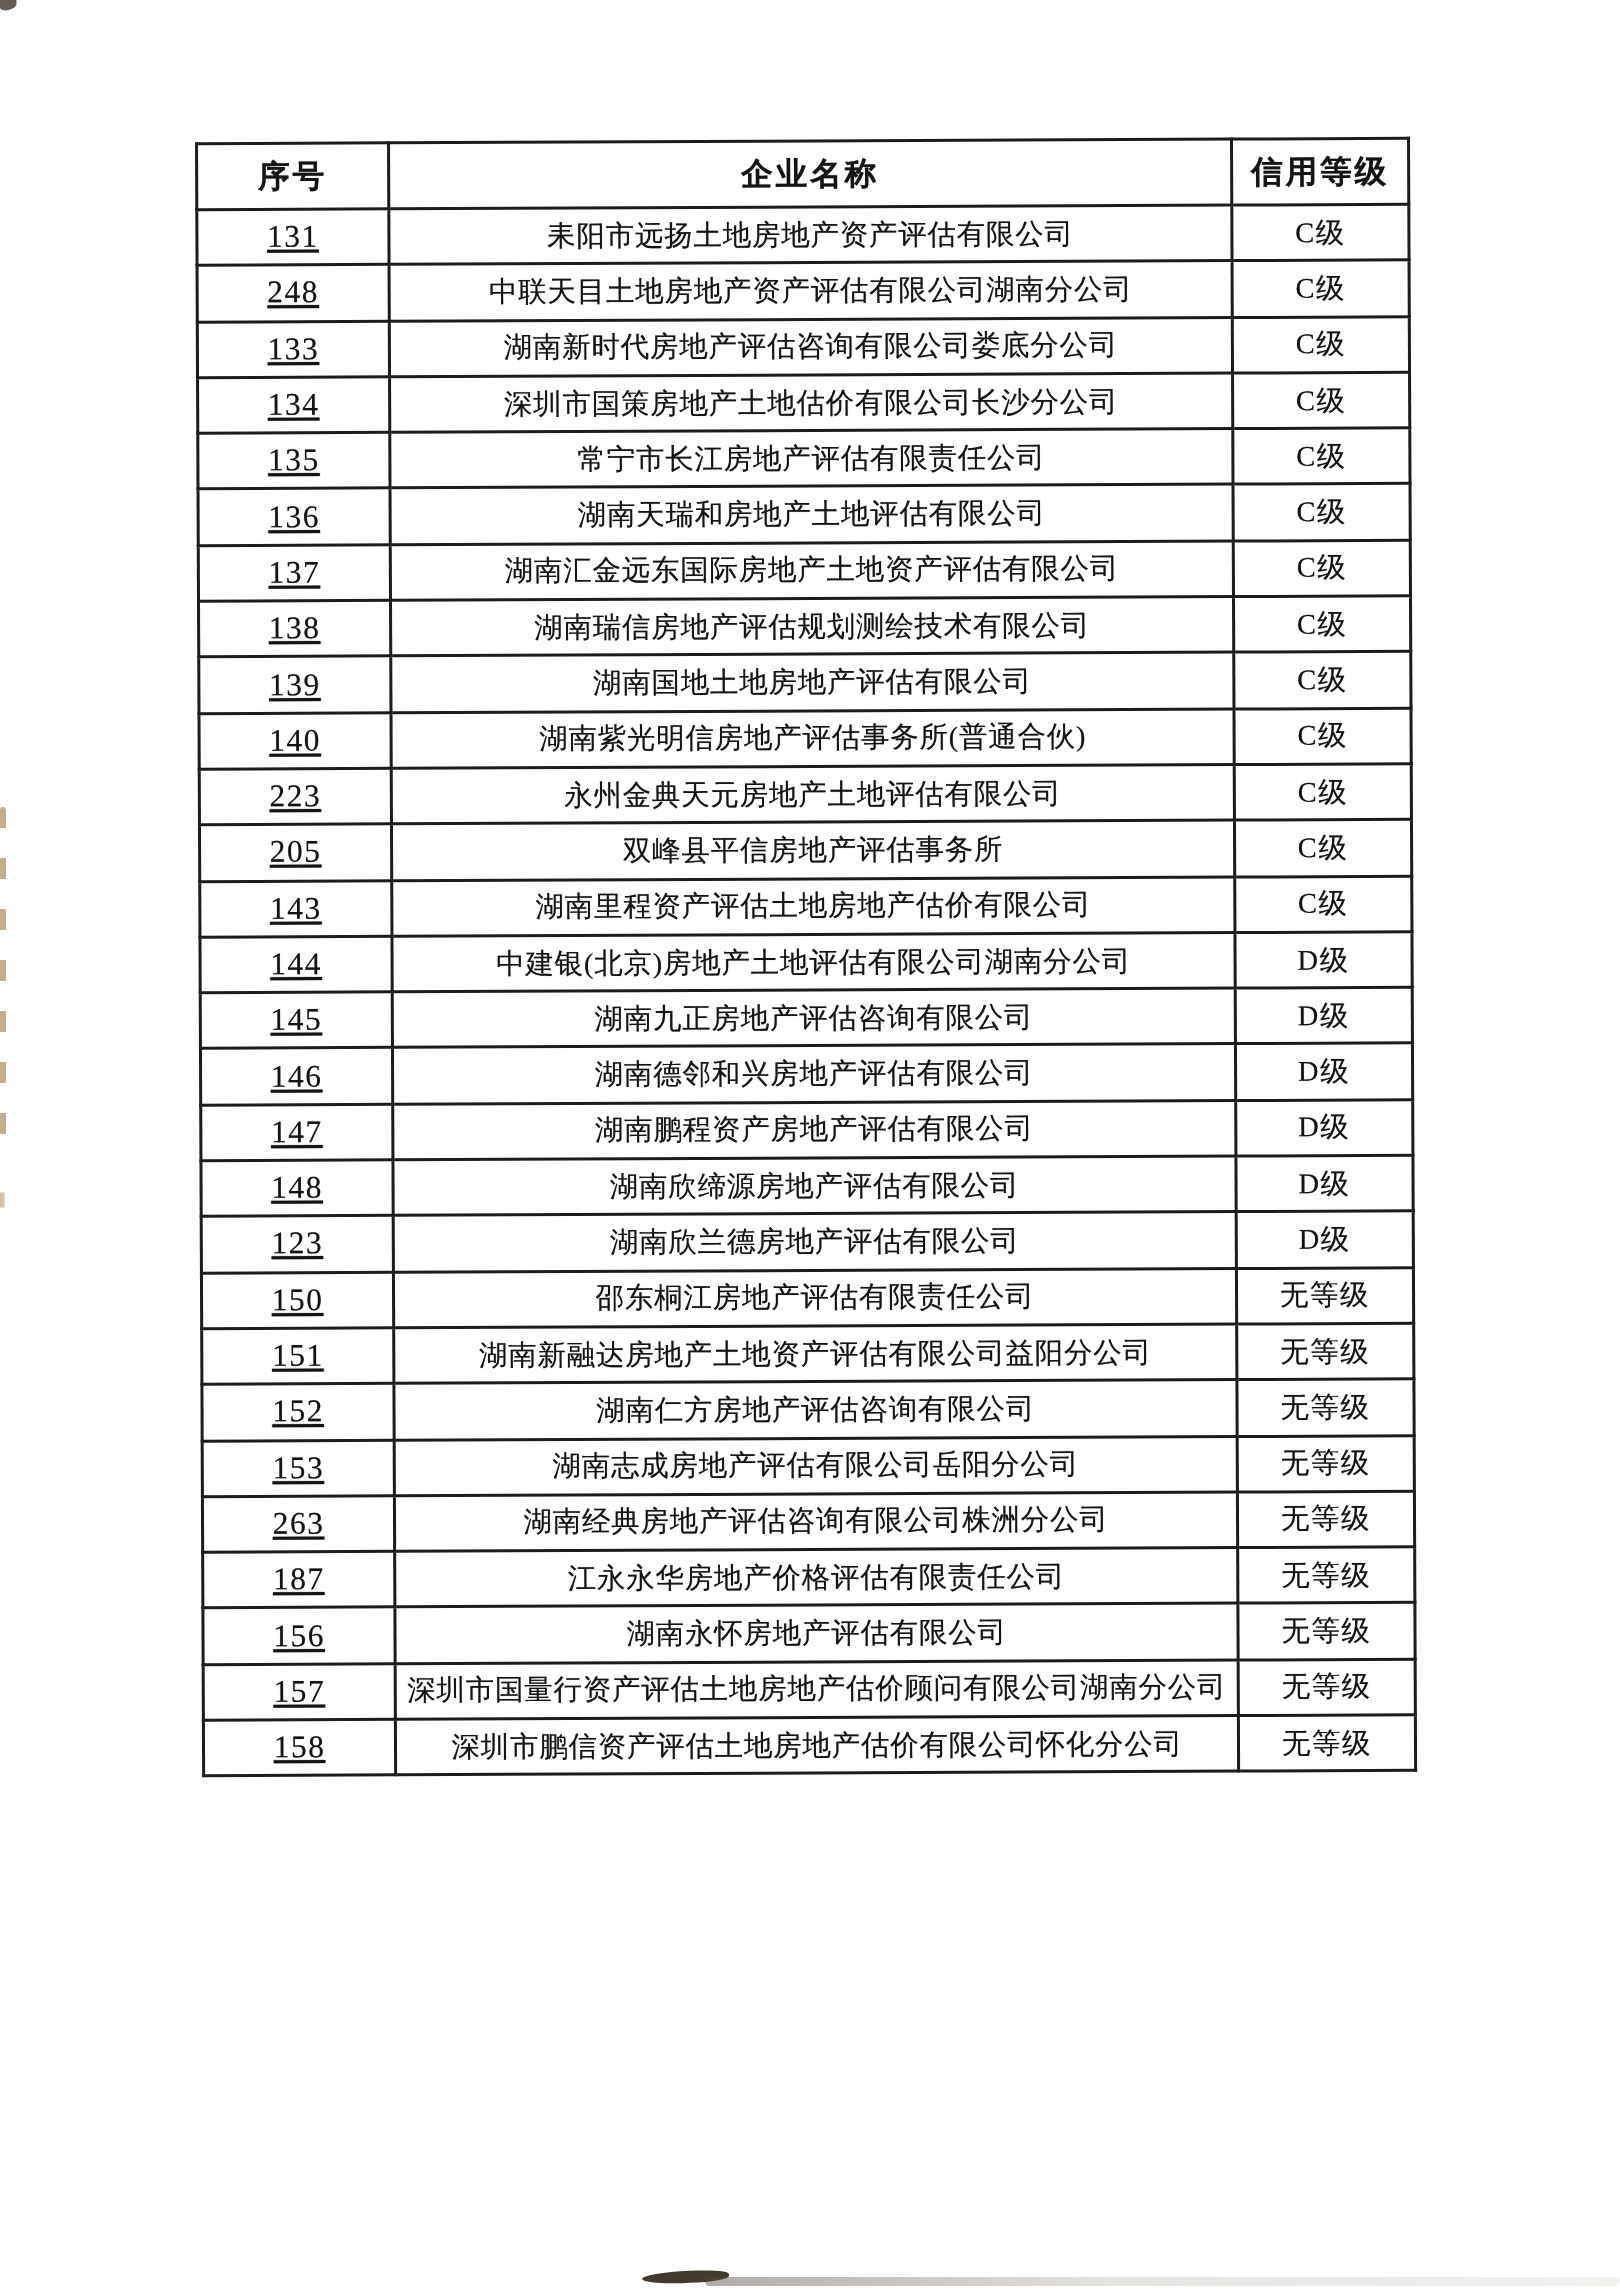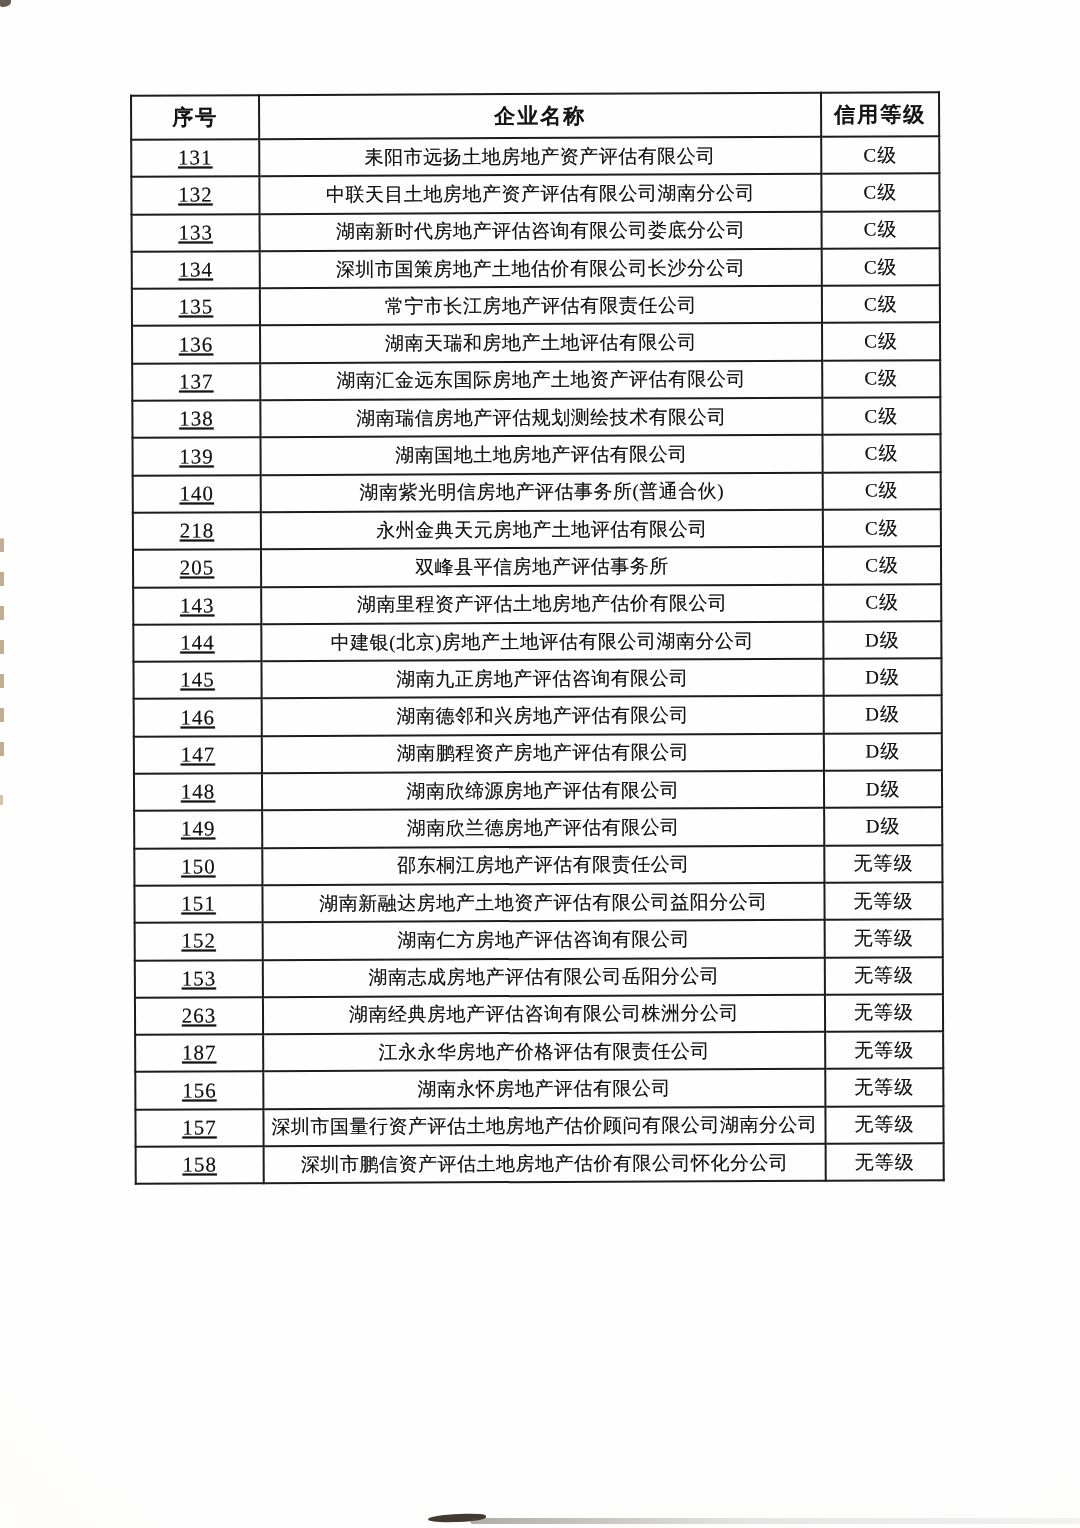--- a/index.html
+++ b/index.html
@@ -144,21 +144,21 @@
         <th>信用等级</th>
       </tr>
     </thead>
     <tbody>
         <tr>
           <td>131</td>
           <td>耒阳市远扬土地房地产资产评估有限公司</td>
           <td>C级</td>
         </tr>
         <tr>
-          <td>132</td>
+          <td>248</td>
           <td>中联天目土地房地产资产评估有限公司湖南分公司</td>
           <td>C级</td>
         </tr>
         <tr>
           <td>133</td>
           <td>湖南新时代房地产评估咨询有限公司娄底分公司</td>
           <td>C级</td>
         </tr>
         <tr>
           <td>134</td>
@@ -189,21 +189,21 @@
           <td>139</td>
           <td>湖南国地土地房地产评估有限公司</td>
           <td>C级</td>
         </tr>
         <tr>
           <td>140</td>
           <td>湖南紫光明信房地产评估事务所(普通合伙)</td>
           <td>C级</td>
         </tr>
         <tr>
-          <td>218</td>
+          <td>223</td>
           <td>永州金典天元房地产土地评估有限公司</td>
           <td>C级</td>
         </tr>
         <tr>
           <td>205</td>
           <td>双峰县平信房地产评估事务所</td>
           <td>C级</td>
         </tr>
         <tr>
           <td>143</td>
@@ -229,21 +229,21 @@
           <td>147</td>
           <td>湖南鹏程资产房地产评估有限公司</td>
           <td>D级</td>
         </tr>
         <tr>
           <td>148</td>
           <td>湖南欣缔源房地产评估有限公司</td>
           <td>D级</td>
         </tr>
         <tr>
-          <td>149</td>
+          <td>123</td>
           <td>湖南欣兰德房地产评估有限公司</td>
           <td>D级</td>
         </tr>
         <tr>
           <td>150</td>
           <td>邵东桐江房地产评估有限责任公司</td>
           <td>无等级</td>
         </tr>
         <tr>
           <td>151</td>

